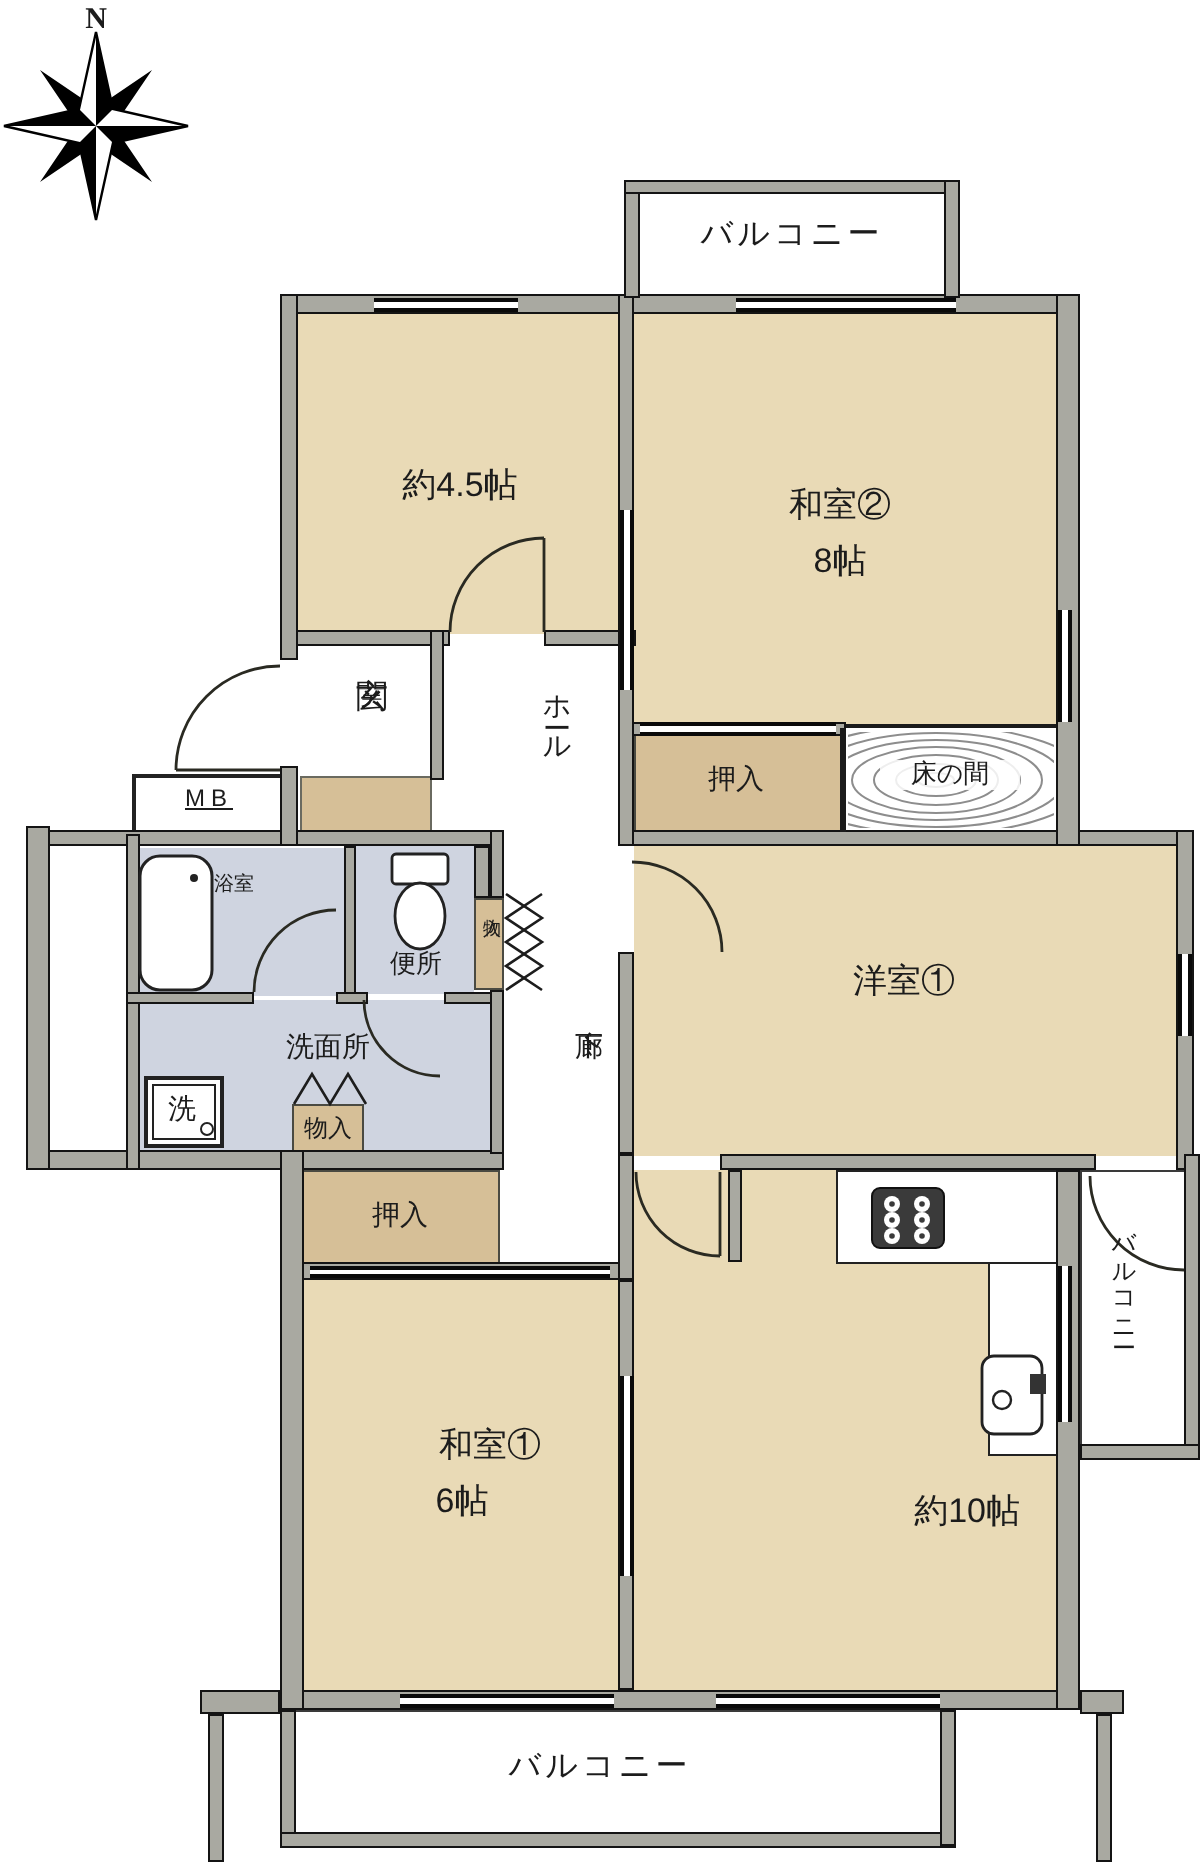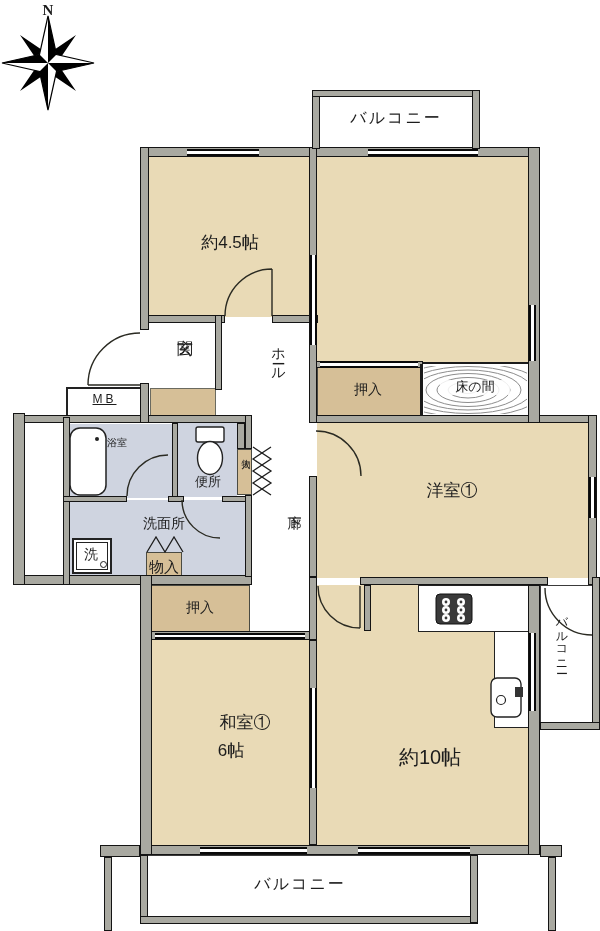--- a/index.html
+++ b/index.html
@@ -200,38 +200,40 @@
   </svg>
 
   <div class="label" style="left:38px;top:2px;width:20px;height:18px;font-size:15px;font-family:'Liberation Serif',serif;font-weight:bold;">N</div>
 
   <div class="label" style="left:320px;top:109px;width:152px;font-size:16px;letter-spacing:2px;">バルコニー</div>
   <div class="label" style="left:220px;top:875px;width:160px;font-size:16px;letter-spacing:2px;">バルコニー</div>
   <div class="label vtext" style="left:546px;top:608px;width:22px;height:118px;font-size:12px;letter-spacing:1px;">バルコニー</div>
 
   <div class="label" style="left:150px;top:233px;width:160px;font-size:17px;">約4.5帖</div>
 
+  <div class="label" style="left:330px;top:243px;width:180px;font-size:17px;">和室②</div>
+  <div class="label" style="left:330px;top:271px;width:180px;font-size:17px;">8帖</div>
 
   <div class="label" style="left:372px;top:481px;width:160px;font-size:17px;">洋室①</div>
 
   <div class="label" style="left:151px;top:713px;width:188px;font-size:17px;">和室①</div>
   <div class="label" style="left:151px;top:741px;width:160px;font-size:17px;">6帖</div>
 
-  <div class="label" style="left:350px;top:746px;width:160px;font-size:20px;">約10帖</div>
+  <div class="label" style="left:350px;top:746px;width:160px;font-size:17px;text-align:right;">約10帖</div>
 
   <div class="label vtext" style="left:166px;top:326px;width:28px;height:58px;font-size:16px;">玄関</div>
   <div class="label vtext" style="left:263px;top:338px;width:24px;height:72px;font-size:14px;">ホール</div>
   <div class="label vtext" style="left:279px;top:504px;width:24px;height:46px;font-size:14px;">廊下</div>
 
   <div class="label" style="left:66px;top:393px;width:77px;font-size:12px;letter-spacing:3px;text-decoration:underline;">MB</div>
   <div class="label" style="left:89px;top:437px;width:56px;font-size:10px;">浴室</div>
   <div class="label" style="left:180px;top:475px;width:56px;font-size:13px;">便所</div>
   <div class="label" style="left:128px;top:515px;width:72px;font-size:14px;">洗面所</div>
   <div class="label" style="left:74px;top:546px;width:34px;font-size:14px;z-index:31;">洗</div>
 
   <div class="label vtext" style="left:238px;top:452px;width:13px;height:42px;font-size:9px;letter-spacing:0;">物入</div>
-  <div class="label" style="left:146px;top:558px;width:36px;font-size:15px;">物入</div>
+  <div class="label" style="left:146px;top:558px;width:36px;font-size:12px;">物入</div>
 
   <div class="label" style="left:330px;top:381px;width:76px;font-size:14px;">押入</div>
   <div class="label" style="left:160px;top:599px;width:80px;font-size:14px;">押入</div>
   <div class="label bgwhite" style="left:440px;top:380px;width:70px;font-size:13px;">床の間</div>
 
 </div>
 
 </body></html>

